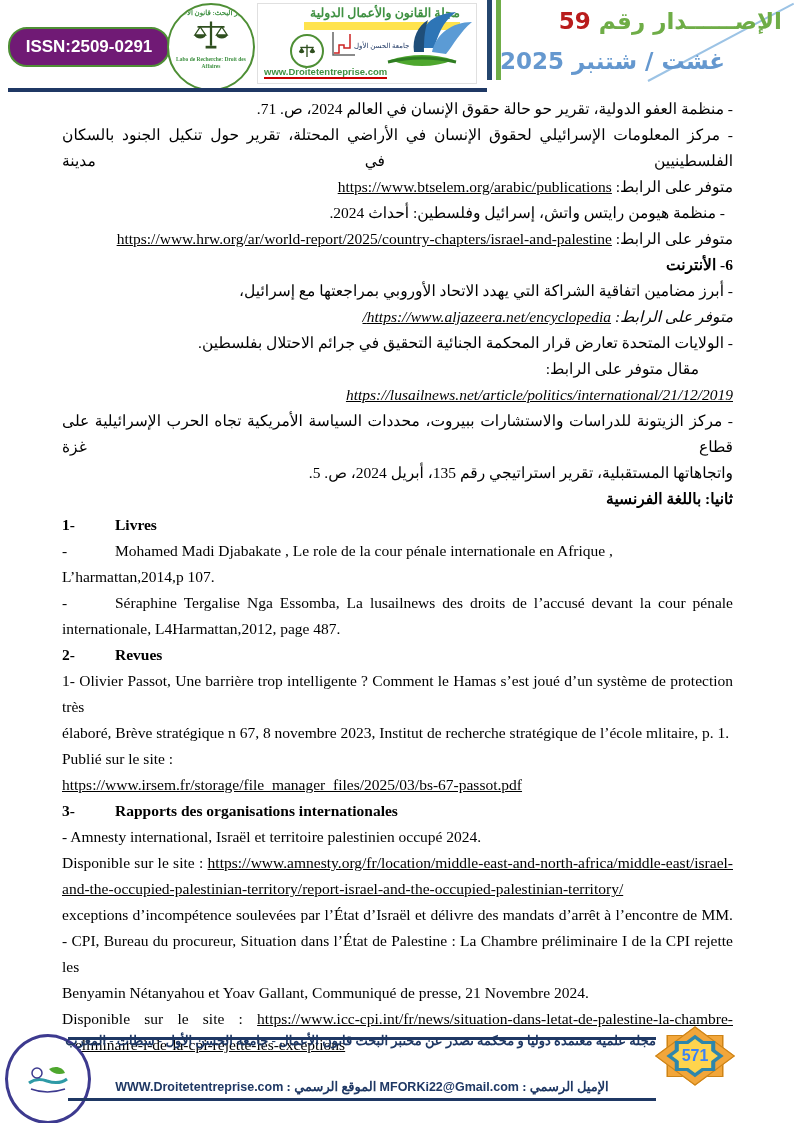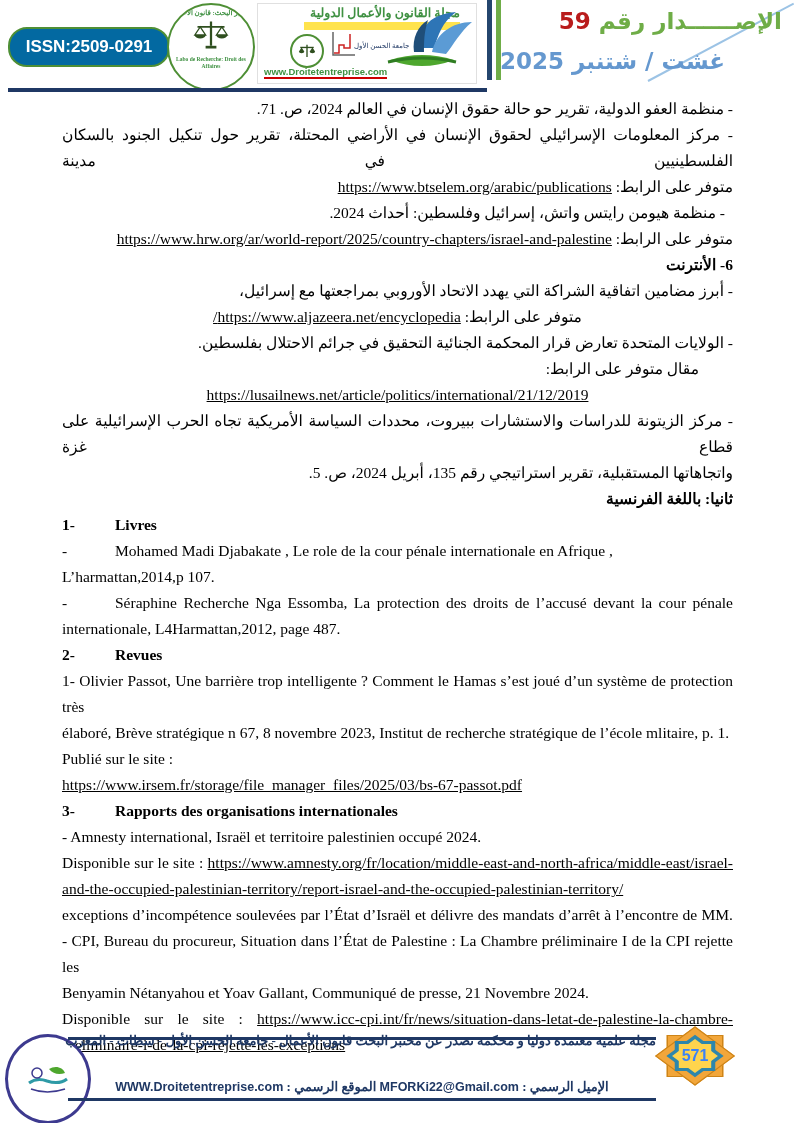--- a/index.html
+++ b/index.html
@@ -1,21 +1,21 @@
 <!DOCTYPE html>
 <html><head>
 <meta charset="utf-8">
 <title>Journal page 571</title>
 <style>
   html,body{margin:0;padding:0;}
   body{width:794px;height:1123px;position:relative;background:#ffffff;overflow:hidden;
        font-family:"Liberation Serif","DejaVu Serif",serif;color:#000;}
   .abs{position:absolute;}
   
-  .issn-pill{left:8px;top:27px;width:158px;height:36px;background:#0369a1;border:2px solid #4e8f35;
+  .issn-pill{left:8px;top:27px;width:158px;height:36px;background:#701a75;border:2px solid #4e8f35;
     border-radius:19px;color:#fff;font-family:"Liberation Sans",sans-serif;font-weight:bold;
     font-size:17px;display:flex;align-items:center;justify-content:center;}
   .lab-seal{left:167px;top:3px;width:84px;height:84px;border-radius:50%;border:2px solid #4e8f35;
     background:#fff;overflow:hidden;text-align:center;}
   .lab-seal .tiny-top{font-size:7px;color:#3f9142;font-weight:bold;line-height:9px;margin-top:4px;direction:rtl;}
   .lab-seal .tiny-bot{font-size:5.5px;color:#3f9142;font-weight:bold;line-height:7px;}
   .journal-logo{left:257px;top:3px;width:218px;height:79px;background:#fff;border:1px solid #e0e0e0;overflow:hidden;}
   .jl-title{direction:rtl;text-align:center;color:#3f9142;font-weight:bold;font-size:12.5px;
     line-height:15px;margin:2px 4px 0 40px;white-space:nowrap;}
   .jl-band{height:8px;background:#ffe34d;margin:1px 16px 0 46px;}
@@ -37,21 +37,21 @@
   .issue-line2{direction:rtl;text-align:left;padding-right:14px;font-family:"DejaVu Sans",sans-serif;
     font-weight:bold;font-size:23px;color:#6598cf;line-height:34px;margin-top:6px;white-space:nowrap;}
   .slash{left:648px;top:80px;width:165px;height:2px;background:#9cc3e5;
     transform:rotate(-28deg);transform-origin:left center;}
   
   .body-col{left:62px;top:96px;width:671px;}
   .ln{font-size:15.5px;line-height:26px;min-height:26px;}
   .ar{direction:rtl;text-align:right;}
   .fr{direction:ltr;text-align:left;}
   .jfy{text-align:justify;text-align-last:justify;}
-  .ctr{text-align:center;}
+  .ctr{text-align:right;font-style:italic;}
   .b{font-weight:bold;}
   .in8{padding-right:8px;}
   .in34{padding-right:34px;}
   a.lnk{color:#000;text-decoration:underline;}
   .num{display:inline-block;min-width:53px;}
   
   .ft-logo{left:5px;top:1034px;width:80px;height:84px;border-radius:50%;border:3px solid #3d3a8f;
     background:#fff;display:flex;align-items:center;justify-content:center;}
   .ft-rule{left:68px;width:588px;height:3px;background:#1f3864;}
   .ft-line{left:68px;width:588px;direction:rtl;text-align:center;color:#1f3864;font-weight:bold;
@@ -140,21 +140,21 @@
   <div class="ln ar">- أبرز مضامين اتفاقية الشراكة التي يهدد الاتحاد الأوروبي بمراجعتها مع إسرائيل،</div>
   <div class="ln ar ctr"><span>متوفر على الرابط:</span> <a class="lnk">https://www.aljazeera.net/encyclopedia/</a></div>
   <div class="ln ar">- الولايات المتحدة تعارض قرار المحكمة الجنائية التحقيق في جرائم الاحتلال بفلسطين.</div>
   <div class="ln ar in34">مقال متوفر على الرابط:</div>
   <div class="ln ar ctr"><a class="lnk">https://lusailnews.net/article/politics/international/21/12/2019</a></div>
   <div class="ln ar jfy">- مركز الزيتونة للدراسات والاستشارات ببيروت، محددات السياسة الأمريكية تجاه الحرب الإسرائيلية على قطاع غزة</div>
   <div class="ln ar">واتجاهاتها المستقبلية، تقرير استراتيجي رقم 135، أبريل 2024، ص. 5.</div>
   <div class="ln ar b">ثانيا: باللغة الفرنسية</div>
   <div class="ln fr b"><span class="num">1-</span><span>Livres</span></div>
   <div class="ln fr"><span class="num">-</span><span>Mohamed Madi Djabakate , Le role de la cour pénale internationale en Afrique , L’harmattan,2014,p 107.</span></div>
-  <div class="ln fr jfy"><span class="num">-</span><span>Séraphine Recherche Nga Essomba, La protection des droits de l’accusé devant la cour pénale</span></div>
+  <div class="ln fr jfy"><span class="num">-</span><span>Séraphine Tergalise Nga Essomba, La lusailnews des droits de l’accusé devant la cour pénale</span></div>
   <div class="ln fr">internationale, L4Harmattan,2012, page 487.</div>
   <div class="ln fr b"><span class="num">2-</span><span>Revues</span></div>
   <div class="ln fr jfy">1- Olivier Passot, Une barrière trop intelligente ? Comment le Hamas s’est joué d’un système de protection très</div>
   <div class="ln fr">élaboré, Brève stratégique n 67, 8 novembre 2023, Institut de recherche stratégique de l’école mlitaire, p. 1.</div>
   <div class="ln fr">Publié sur le site :</div>
   <div class="ln fr"><a class="lnk">https://www.irsem.fr/storage/file_manager_files/2025/03/bs-67-passot.pdf</a></div>
   <div class="ln fr b"><span class="num">3-</span><span>Rapports des organisations internationales</span></div>
   <div class="ln fr">- Amnesty international, Israël et territoire palestinien occupé 2024.</div>
   <div class="ln fr jfy"><span>Disponible sur le site :</span> <a class="lnk">https://www.amnesty.org/fr/location/middle-east-and-north-africa/middle-east/israel-</a></div>
   <div class="ln fr"><a class="lnk">and-the-occupied-palestinian-territory/report-israel-and-the-occupied-palestinian-territory/</a></div>

